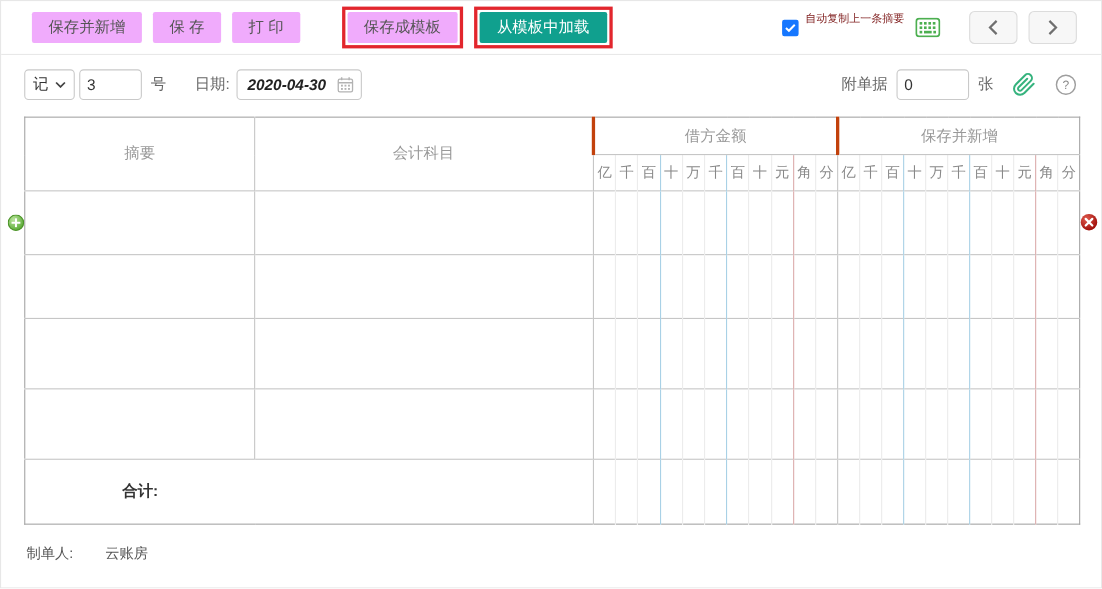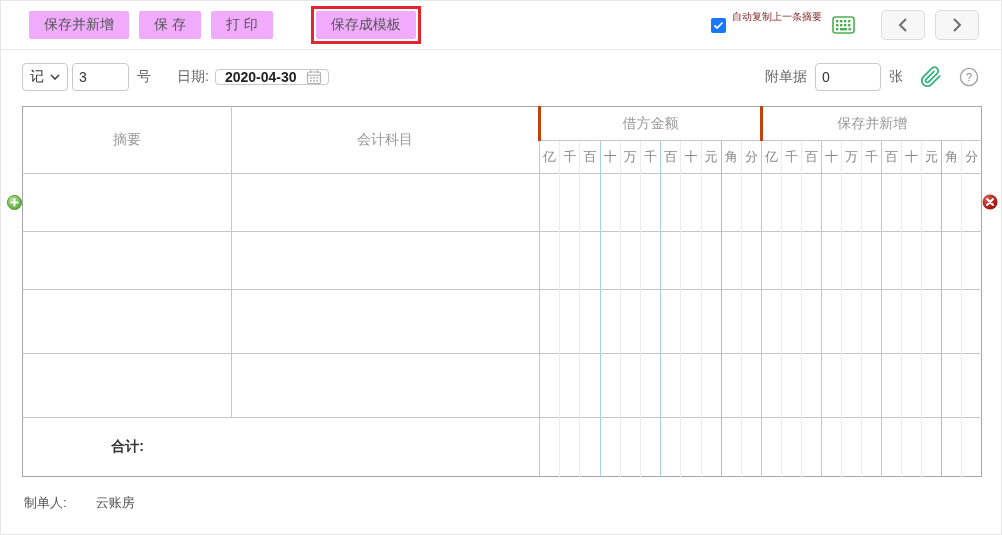--- a/index.html
+++ b/index.html
@@ -31,23 +31,23 @@
   .info-row { position:absolute; top:61px; left:21px; right:22px; height:30px;
               display:flex; align-items:center; font-size:14px; color:#666; }
   .sel-box { width:46px; height:28px; border:1px solid #c9c9c9; border-radius:4px;
              display:inline-flex; align-items:center; justify-content:space-between;
              padding:0 7px; color:#333; cursor:pointer; background:#fff; }
   .txt-input { height:28px; border:1px solid #c9c9c9; border-radius:4px; font-size:14px;
                color:#333; padding:0 6px; font-family:inherit; background:#fff; }
   .num-input { width:57px; margin-left:4px; }
   .unit-label { margin-left:8px; }
   .date-label { margin-left:26px; }
-  .date-box { width:114px; height:16px; border:1px solid #c9c9c9; border-radius:4px;
+  .date-box { width:114px; height:28px; border:1px solid #c9c9c9; border-radius:4px;
               display:inline-flex; align-items:center; justify-content:space-between;
-              padding:0 6px 0 9px; margin-left:6px; cursor:pointer; background:#fff; }
+              padding:0 6px 0 9px; margin-left:6px; cursor:pointer; background:#fff;font-style:italic; }
   .date-text { color:#222; font-weight:600; font-size:14px; }
   .attach-input { width:66px; margin:0 8px; }
   .clip-icon { margin-left:17px; display:inline-flex; cursor:pointer; }
   .help-icon { margin-left:17px; display:inline-flex; cursor:pointer; }
 
   
   table.voucher { position:absolute; left:21px; top:105px; width:959px;
                   border-collapse:collapse; table-layout:fixed;
                   border:1px solid #a6a6a6; }
   table.voucher th, table.voucher td { padding:0; font-weight:normal; }
@@ -79,20 +79,23 @@
 <body>
 
 <div class="page">
 
   <div class="toolbar">
     <button class="btn">保存并新增</button>
     <button class="btn">保 存</button>
     <button class="btn">打 印</button>
     <span class="hl" style="margin-left:38px;">
         <button class="btn" style="margin:0;">保存成模板</button>
+      </span>
+    <span class="hl">
+        <button class="btn btn-teal" style="margin:0;">从模板中加载</button>
       </span>
     <span class="tb-spacer"></span>
     <span class="checkbox">
       <svg width="11" height="9" viewBox="0 0 11 9">
           <polyline points="1.5,4.5 4.2,7 9.5,1.5" fill="none" stroke="#fff" stroke-width="1.8"></polyline>
         </svg>
     </span>
     <span class="auto-copy-label">自动复制上一条摘要</span>
     <span class="kbd-icon">
       <svg width="23" height="18" viewBox="0 0 23 18">

